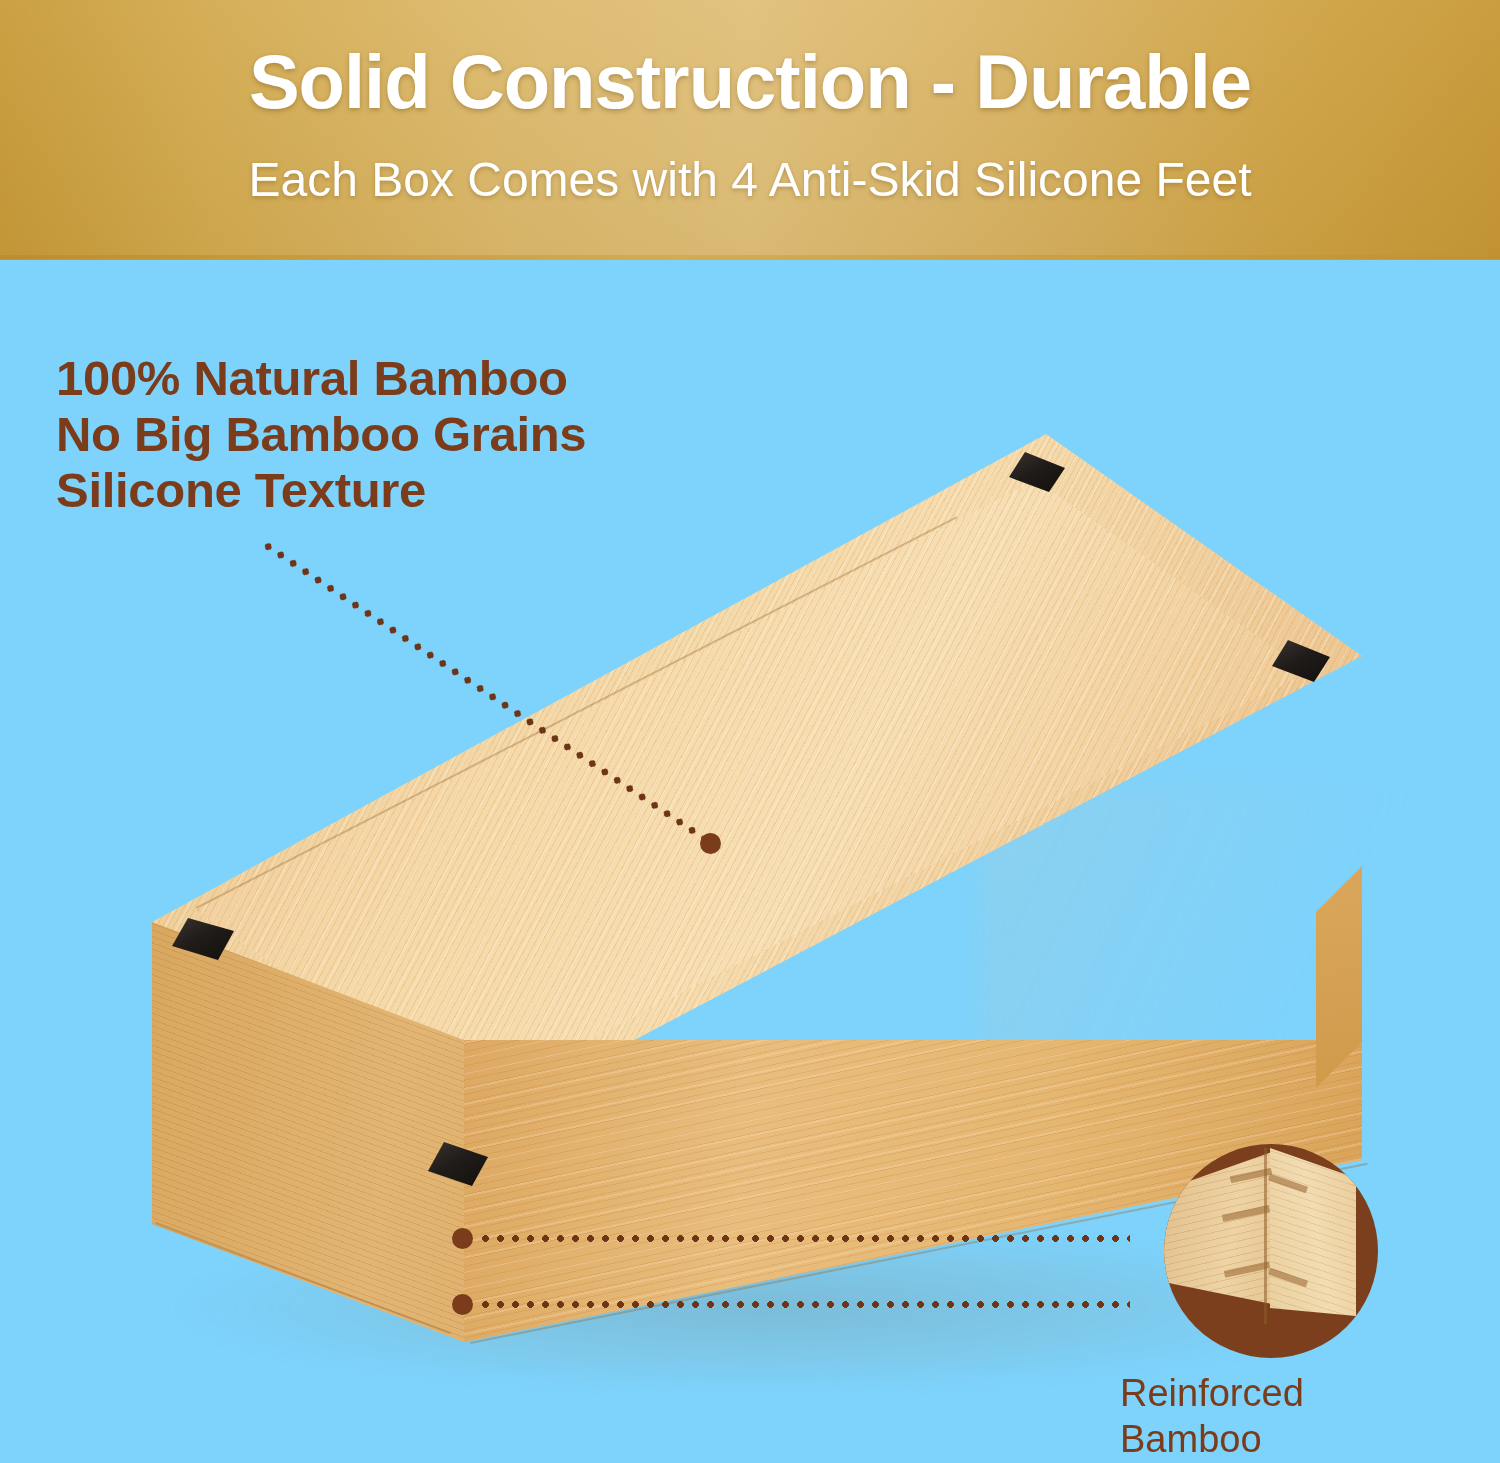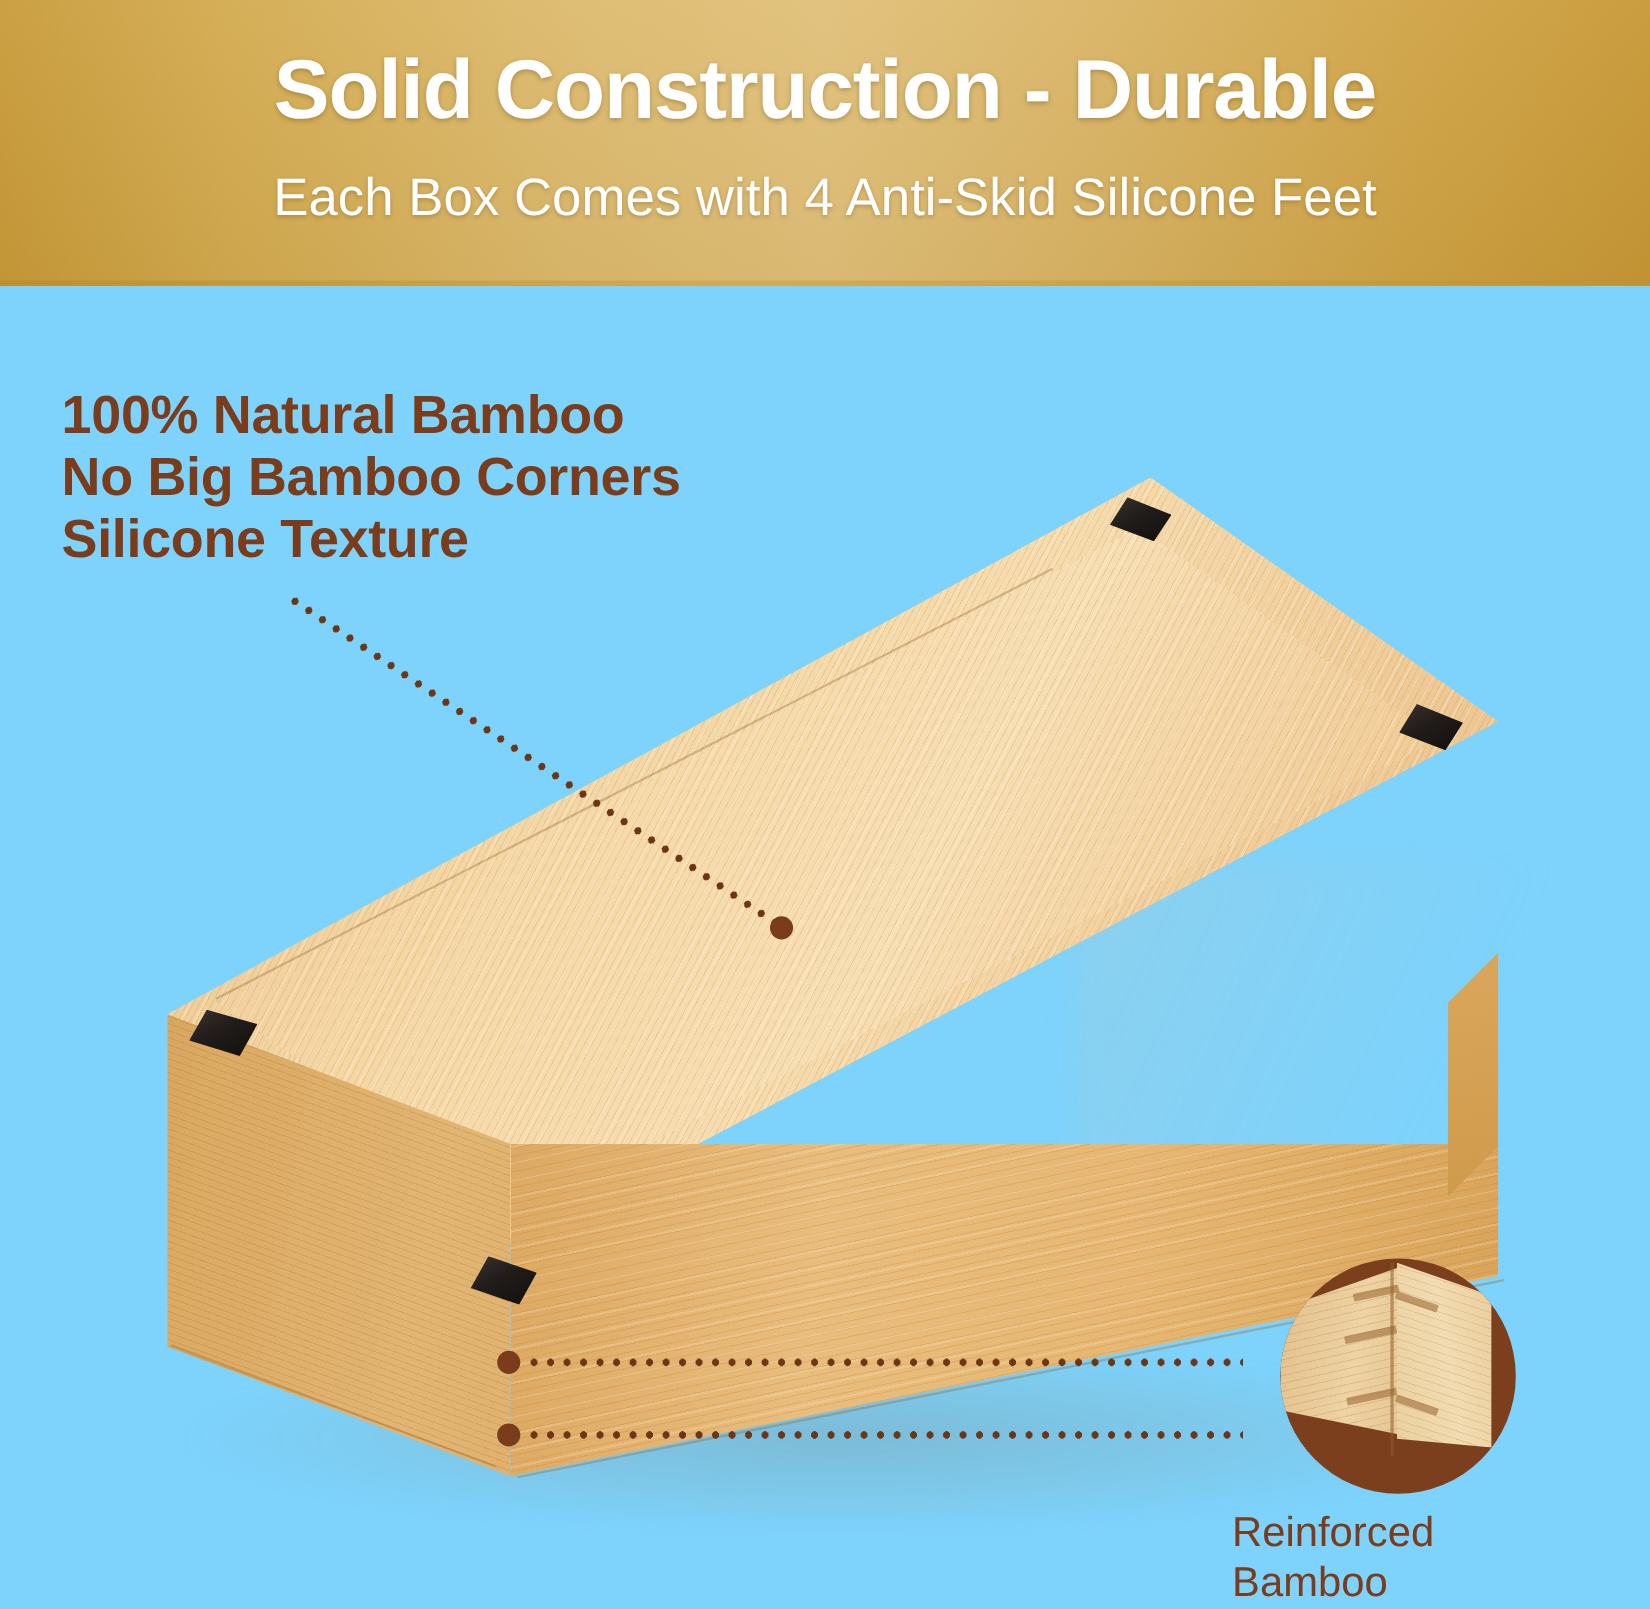--- a/index.html
+++ b/index.html
@@ -302,21 +302,21 @@
 
     <div class="foot" id="foot-top"></div>
     <div class="foot" id="foot-right"></div>
     <div class="foot" id="foot-left"></div>
     <div class="foot" id="foot-bottom"></div>
 
   </div>
 
   <div id="callout-left">
     <div>100% Natural Bamboo</div>
-    <div>No Big Bamboo Corners</div>
+    <div>No Big Bamboo Grains</div>
     <div>Silicone Texture</div>
   </div>
 
   <div class="dotline" style="left:262px; top:539px; width:545px; transform:rotate(33.8deg);"></div>
   <div class="leader-dot" style="left:700px; top:833px;"></div>
 
   <div class="leader-dot" style="left:452px; top:1228px;"></div>
   <div class="dotline" style="left:478px; top:1235px; width:652px;"></div>
 
   <div class="leader-dot" style="left:452px; top:1294px;"></div>

